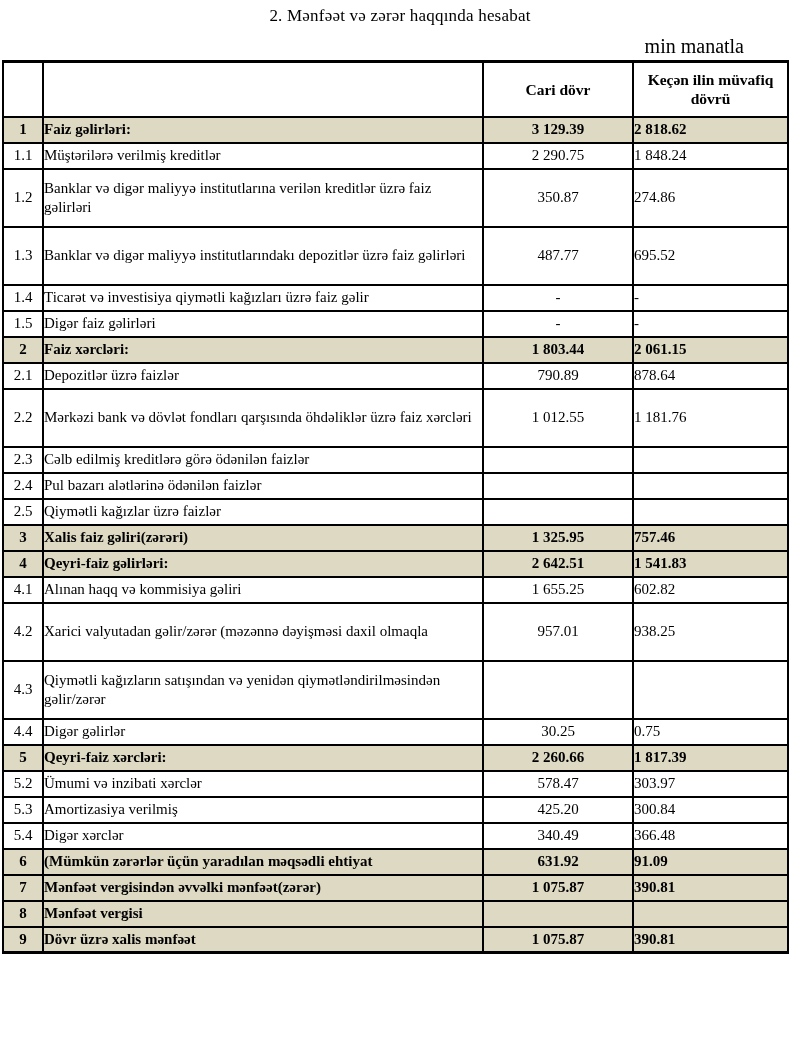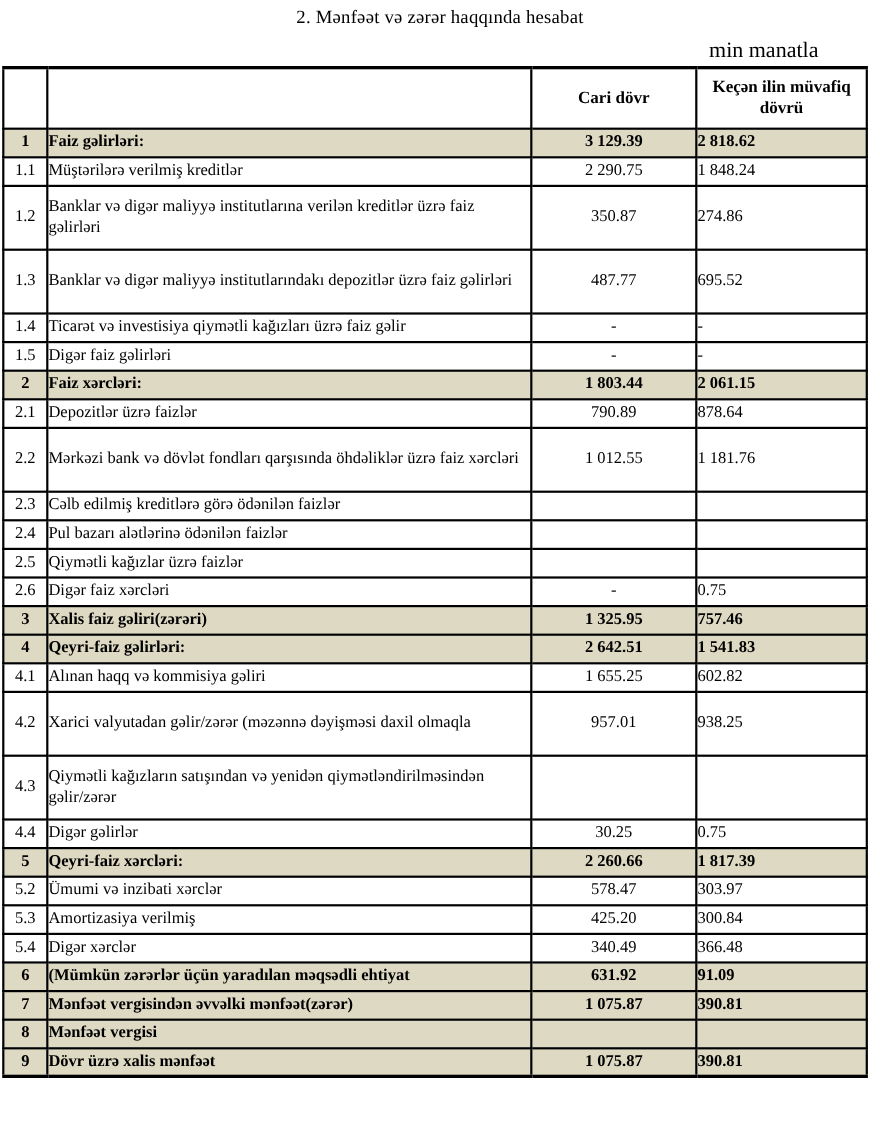--- a/index.html
+++ b/index.html
@@ -157,26 +157,20 @@
     <td class="desc">Pul bazarı alətlərinə ödənilən faizlər</td>
     <td class="cur"></td>
     <td class="prev"></td>
   </tr>
       <tr class="single">
     <td class="num">2.5</td>
     <td class="desc">Qiymətli kağızlar üzrə faizlər</td>
     <td class="cur"></td>
     <td class="prev"></td>
   </tr>
-      <tr class="single">
-    <td class="num">2.6</td>
-    <td class="desc">Digər faiz xərcləri</td>
-    <td class="cur">-</td>
-    <td class="prev">0.75</td>
-  </tr>
       <tr class="single section">
     <td class="num">3</td>
     <td class="desc">Xalis faiz gəliri(zərəri)</td>
     <td class="cur">1 325.95</td>
     <td class="prev">757.46</td>
   </tr>
       <tr class="single section">
     <td class="num">4</td>
     <td class="desc">Qeyri-faiz gəlirləri:</td>
     <td class="cur">2 642.51</td>

